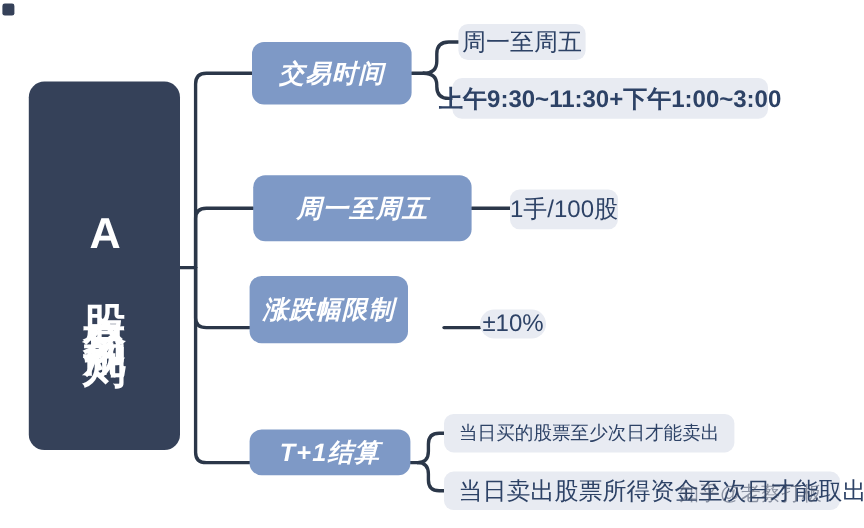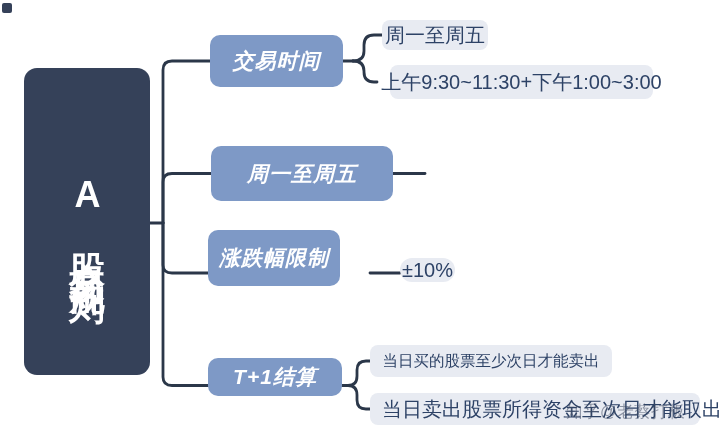--- a/index.html
+++ b/index.html
@@ -29,21 +29,21 @@
   .b1{left:210px;top:35px;width:133px;height:52px;}
   .b2{left:211px;top:146px;width:182px;height:55px;}
   .b3{left:208px;top:230px;width:132px;height:56px;}
   .b4{left:208px;top:358px;width:134px;height:38px;}
 
   .child{position:absolute;background:var(--child-bg);border-radius:8px;z-index:2;
     display:flex;align-items:center;justify-content:center;
     color:var(--child-text);font-size:20px;font-weight:500;white-space:nowrap;
     padding:0 10px;}
   .b1c1{left:382px;top:20px;width:106px;height:30px;}
-  .b1c2{left:390px;top:65px;width:263px;height:34px;}
+  .b1c2{left:377px;top:65px;width:263px;height:34px;font-weight:bold;}
   .b2c1{left:425px;top:158px;width:90px;height:33px;}
   .b3c1{left:400px;top:258px;width:55px;height:24px;border-radius:14px;}
   .b4c1{left:370px;top:345px;width:242px;height:32px;font-size:15.5px;}
   .b4c2{left:370px;top:393px;width:330px;height:32px;justify-content:flex-start;
     padding-left:12px;}
 
   .watermark{position:absolute;left:566px;top:401px;z-index:4;
     font-size:16.5px;font-weight:normal;color:#3f4a61;opacity:0.55;
     white-space:nowrap;letter-spacing:0.5px;}
 </style>
@@ -76,20 +76,21 @@
 
   <div class="root-box">
     <div class="root-title">A股交易规则</div>
   </div>
 
   <div class="branch b1">交易时间</div>
   <div class="child b1c1">周一至周五</div>
   <div class="child b1c2">上午9:30~11:30+下午1:00~3:00</div>
 
   <div class="branch b2">周一至周五</div>
+  <div class="child b2c1">1手/100股</div>
 
   <div class="branch b3">涨跌幅限制</div>
   <div class="child b3c1">±10%</div>
 
   <div class="branch b4">T+1结算</div>
   <div class="child b4c1">当日买的股票至少次日才能卖出</div>
   <div class="child b4c2">当日卖出股票所得资金至次日才能取出</div>
 
   <div class="watermark">知乎@老蔡打板</div>
 

